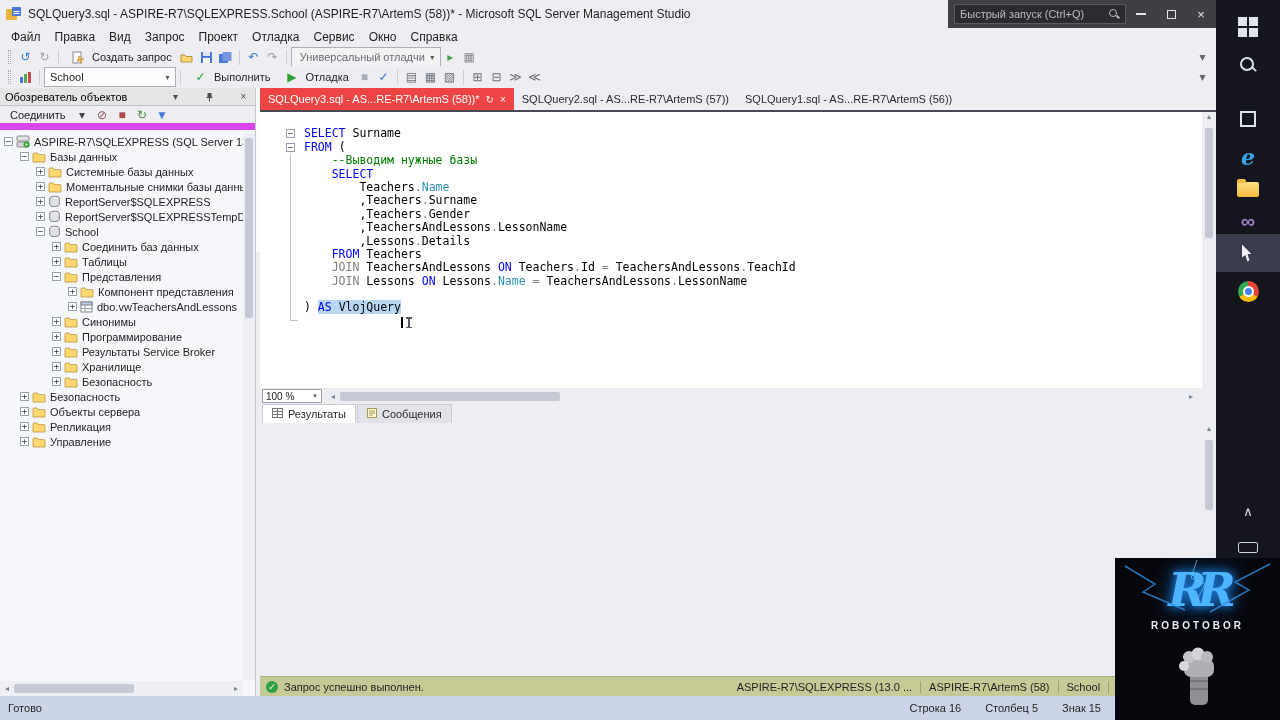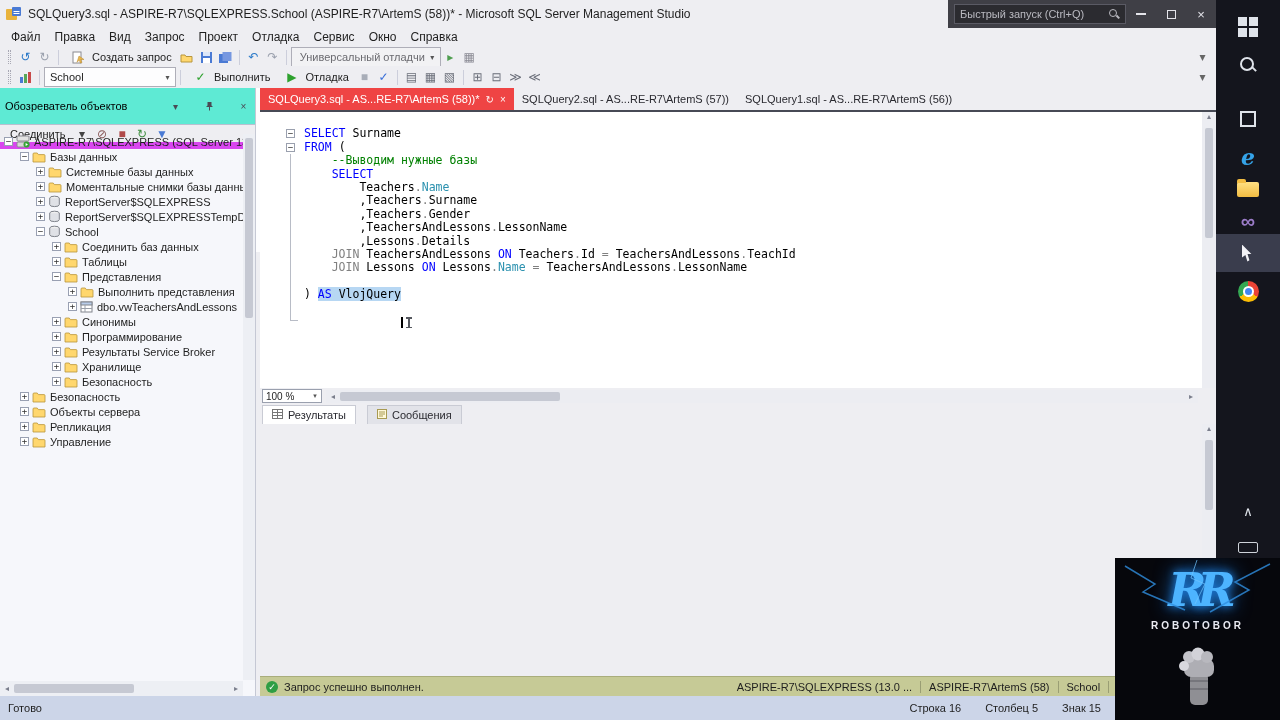--- a/index.html
+++ b/index.html
@@ -27,21 +27,21 @@
 .tb-sep{width:1px;height:15px;background:#cccedb;margin:0 4px;flex:none}
 .glyph{display:inline-flex;min-width:19px;height:18px;align-items:center;justify-content:center;font-size:12px;flex:none}
 .tb-btn{display:flex;align-items:center;gap:4px;padding:0 6px;font-size:11px;height:20px;flex:none}
 .combo{height:20px;background:#fdfdfe;border:1px solid #aeaeb8;display:flex;align-items:center;font-size:11px;padding-left:5px;flex:none}
 .combo .cv{flex:1;white-space:nowrap;overflow:hidden}
 .combo .dd{width:15px;height:100%;display:flex;align-items:center;justify-content:center;font-size:8px;color:#555;flex:none}
 .combo.dim{background:#f2f2f4;color:#6b6b70}
 .ovf{margin-left:auto;margin-right:4px;color:#666}
 
 .oe{left:0;top:88px;width:256px;height:608px;background:#f6f7fb;border-right:1px solid #c5c8d4}
-.oe-head{height:37px;background:#5eead4;display:flex;align-items:center;padding:0 5px;font-size:11px;border-bottom:1px solid #b9c0d0;gap:21px}
+.oe-head{height:18px;background:#e5e5e5;display:flex;align-items:center;padding:0 5px;font-size:11px;border-bottom:1px solid #b9c0d0;gap:21px}
 .oe-head .t{flex:1;white-space:nowrap;overflow:hidden}
 .oe-hic{font-size:10px;color:#4a4a55;display:inline-flex;width:13px;justify-content:center}
 .oe-tools{height:24px;display:flex;align-items:center;padding:0 4px;background:#eeeef2;border-bottom:7px solid #d946ef;gap:1px}
 .oe-tree{position:absolute;top:46px;left:0;right:12px;bottom:16px;overflow:hidden}
 .tree-row{display:flex;align-items:center;height:15px;font-size:11px;white-space:nowrap}
 .expander{width:9px;height:9px;border:1px solid #99a0b2;background:#fff;font-size:9px;line-height:7px;text-align:center;margin-right:3px;color:#333;flex:none;font-family:"DejaVu Sans Mono",monospace}
 .tree-icon{margin-right:4px;display:inline-flex;flex:none}
 .oe-vscroll{position:absolute;right:0;top:46px;width:12px;bottom:16px;background:#edeff4}
 .vthumb{position:absolute;left:2px;width:8px;background:#c6c9d3;border-radius:2px}
 .oe-hscroll{position:absolute;left:0;bottom:0;height:15px;right:12px;background:#edeff4;display:flex;align-items:center;font-size:8px;color:#7a7e8c}
@@ -64,21 +64,21 @@
 .caret{width:1.5px;height:11px;background:#000}
 .ibeam{width:1.5px;height:11px;background:#55585f}
 .ibeam::before,.ibeam::after{content:"";position:absolute;left:-2px;width:6px;height:1.5px;background:#55585f}
 .ibeam::before{top:0}.ibeam::after{bottom:0}
 .ed-vscroll{left:1202px;top:112px;width:14px;height:276px;background:#ecedf2;font-size:8px;color:#7a7e8c;text-align:center}
 
 .zoomrow{left:260px;top:388px;width:956px;height:16px;background:#eeeef2;display:flex;align-items:center;gap:4px;padding:0 2px}
 .zoom-combo{width:60px;height:14px;background:#fff;border:1px solid #9aa0ae;font-size:10px;display:flex;align-items:center;padding-left:3px}
 .zoom-combo .dd{margin-left:auto;font-size:7px;color:#555;width:12px;text-align:center}
 .htrack{flex:1;height:13px;background:#ecedf2;position:relative;margin-right:16px;display:flex;align-items:center;font-size:8px;color:#7a7e8c}
-.res-tabs{left:260px;top:404px;width:956px;height:20px;background:#eeeef2;display:flex;align-items:center;padding-left:2px;gap:11px}
+.res-tabs{left:260px;top:404px;width:956px;height:20px;background:#eeeef2;display:flex;align-items:flex-start;padding-left:2px;gap:1px}
 .res-tab{height:19px;display:flex;align-items:center;gap:5px;padding:0 9px;font-size:11px;background:#e2e3e9;border:1px solid #c9cbd4;border-bottom:none;color:#2a2a30}
 .res-tab.active{background:#fff}
 .res-grid{left:260px;top:424px;width:942px;height:252px;background:#fdfdfe;overflow:hidden}
 .grid-row{display:flex;height:15.7px;font-size:11px}
 .grid-row.head{height:16px}
 .cell-num{width:22px;background:#e9e9ea;border-right:1px solid #c9c9cc;border-bottom:1px solid #d8d8db;display:flex;align-items:center;padding-left:4px;color:#3c3c44;flex:none}
 .cell-val{width:66px;background:#fff;border-right:1px solid #d9d9dc;border-bottom:1px solid #e2e2e5;display:flex;align-items:center;padding-left:4px;flex:none;white-space:nowrap;overflow:hidden}
 .head .cell-num{background:linear-gradient(#f6f6f7,#ddddde)}
 .head .cell-val{background:linear-gradient(#f6f6f7,#ddddde);border-right:1px solid #c9c9cc;border-bottom:1px solid #c9c9cc;font-weight:normal}
 .selrow .cell-val{background:#c7e0f7;border:1px solid #4f93d2}
@@ -359,21 +359,21 @@
           </span>
           <span>Представления</span>
         </div>
         <div class="tree-row" style="padding-left: 68px;">
           <span class="expander">+</span>
           <span class="tree-icon">
             <svg width="14" height="12">
               <path d="M1 11 V3 a1 1 0 0 1 1 -1 h3.2 l1.2 1.6 H12 a1 1 0 0 1 1 1 V11 z" fill="#ffd76e" stroke="#b8963c" stroke-width="0.8"></path>
             </svg>
           </span>
-          <span>Выполнить представления</span>
+          <span>Компонент представления</span>
         </div>
         <div class="tree-row" style="padding-left: 68px;">
           <span class="expander">+</span>
           <span class="tree-icon">
             <svg width="13" height="12">
               <rect x="1" y="1" width="11" height="10" fill="#fff" stroke="#80848c"></rect>
               <rect x="1" y="1" width="11" height="3" fill="#b9cdea" stroke="#80848c"></rect>
               <line x1="5" y1="4" x2="5" y2="11" stroke="#9aa0aa"></line>
               <line x1="1" y1="7.5" x2="12" y2="7.5" stroke="#9aa0aa"></line>
             </svg>
@@ -497,20 +497,21 @@
         <div class="code-line"></div>
         <div class="code-line"><span class="k">SELECT</span><span class="t"> Surname</span></div>
         <div class="code-line"><span class="k">FROM</span><span class="t"> (</span></div>
         <div class="code-line"><span class="c">    --Выводим нужные базы</span></div>
         <div class="code-line"><span class="k">    SELECT</span></div>
         <div class="code-line"><span class="t">        Teachers</span><span class="g">.</span><span class="m">Name</span></div>
         <div class="code-line"><span class="t">        ,Teachers</span><span class="g">.</span><span class="t">Surname</span></div>
         <div class="code-line"><span class="t">        ,Teachers</span><span class="g">.</span><span class="t">Gender</span></div>
         <div class="code-line"><span class="t">        ,TeachersAndLessons</span><span class="g">.</span><span class="t">LessonName</span></div>
         <div class="code-line"><span class="t">        ,Lessons</span><span class="g">.</span><span class="t">Details</span></div>
+        <div class="code-line"><span class="k">    FROM</span><span class="t"> Teachers</span></div>
         <div class="code-line"><span class="g">    JOIN</span><span class="t"> TeachersAndLessons </span><span class="k">ON</span><span class="t"> Teachers</span><span class="g">.</span><span class="t">Id</span><span class="g"> = </span><span class="t">TeachersAndLessons</span><span class="g">.</span><span class="t">TeachId</span></div>
         <div class="code-line"><span class="g">    JOIN</span><span class="t"> Lessons </span><span class="k">ON</span><span class="t"> Lessons</span><span class="g">.</span><span class="m">Name</span><span class="g"> = </span><span class="t">TeachersAndLessons</span><span class="g">.</span><span class="t">LessonName</span></div>
         <div class="code-line"></div>
         <div class="code-line"><span class="t">) </span><span class="k sel">AS</span><span class="t sel"> VlojQuery</span></div>
       </div>
     <div class="caret abs" style="left:141px;top:205px"></div>
     <div class="ibeam abs" style="left:148px;top:205px"></div>
   </div>
   <div class="ed-vscroll abs">▴<div class="vthumb" style="left:3px;top:16px;height:110px;position:absolute"></div></div>
 

